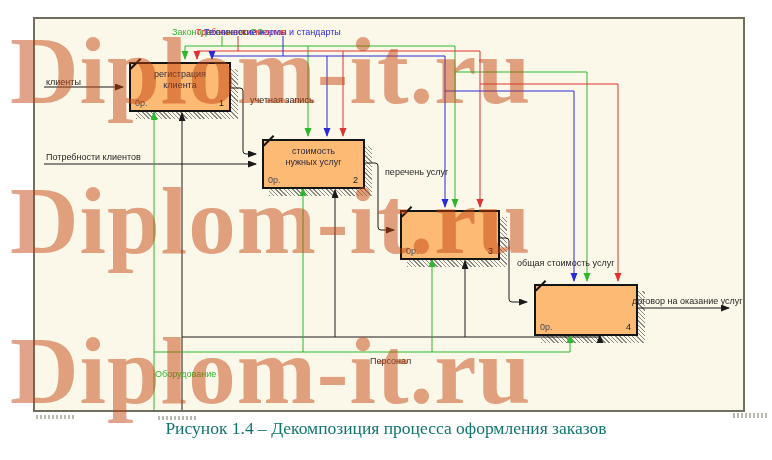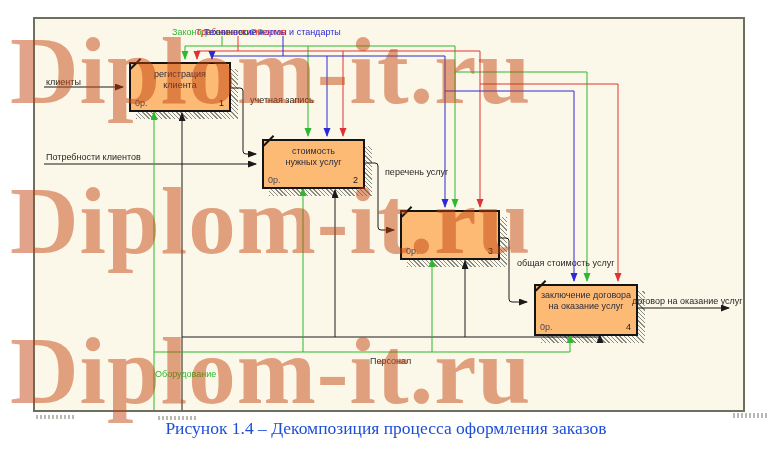--- a/index.html
+++ b/index.html
@@ -15,21 +15,21 @@
                font-size:9px;line-height:11px;color:#2b2b3e;}
   .abox .cost{position:absolute;left:4px;bottom:2px;font-size:9px;color:#4a4a5e;}
   .abox .num{position:absolute;right:5px;bottom:2px;font-size:9px;color:#17171c;}
   .corner{position:absolute;left:-1px;top:4px;width:14px;height:2px;background:#141414;
           transform:rotate(-45deg);transform-origin:left top;}
   .lbl{position:absolute;z-index:5;font-size:9px;color:#262626;white-space:nowrap;line-height:10px;}
   .wm{position:absolute;left:10px;z-index:6;pointer-events:none;
       font-family:Liberation Serif, serif;font-weight:bold;font-size:95px;
       color:#c2410c;opacity:.48;white-space:nowrap;letter-spacing:1px;}
   .caption{position:absolute;left:50%;top:418px;transform:translateX(-50%);z-index:1;
-           font-family:"Liberation Serif", serif;font-size:17.5px;color:#1d4ed8;white-space:nowrap;}
+           font-family:"Liberation Serif", serif;font-size:17.5px;color:#0f766e;white-space:nowrap;}
   .frag{position:absolute;z-index:4;background-image:repeating-linear-gradient(90deg,#b9b9b2 0,#b9b9b2 2px,transparent 2px,transparent 4px);}
 </style>
 </head>
 <body>
 
 <div class="stage">
 
   <div class="frame"></div>
 
   <div class="shadow" style="left:136px;top:69px;width:102px;height:50px;"></div>
@@ -130,24 +130,20 @@
   </div>
 
   <div class="abox" style="left:400px;top:210px;width:96px;height:46px;">
     <div class="corner"></div>
     <div class="cost">0р.</div>
     <div class="num">3</div>
   </div>
 
   <div class="abox" style="left:534px;top:284px;width:100px;height:48px;">
     <div class="corner"></div>
-    <div class="title" style="top:4px;">
-      <div>заключение договора</div>
-        <div>на оказание услуг</div>
-    </div>
     <div class="cost">0р.</div>
     <div class="num">4</div>
   </div>
 
   <div class="lbl" style="left:46px;top:77px;">клиенты</div>
   <div class="lbl" style="left:46px;top:152px;">Потребности  клиентов</div>
   <div class="lbl" style="left:250px;top:95px;">учетная запись</div>
   <div class="lbl" style="left:385px;top:167px;">перечень услуг</div>
   <div class="lbl" style="left:517px;top:258px;">общая стоимость услуг</div>
   <div class="lbl" style="left:632px;top:296px;text-align:center;">договор на оказание услуг</div>

